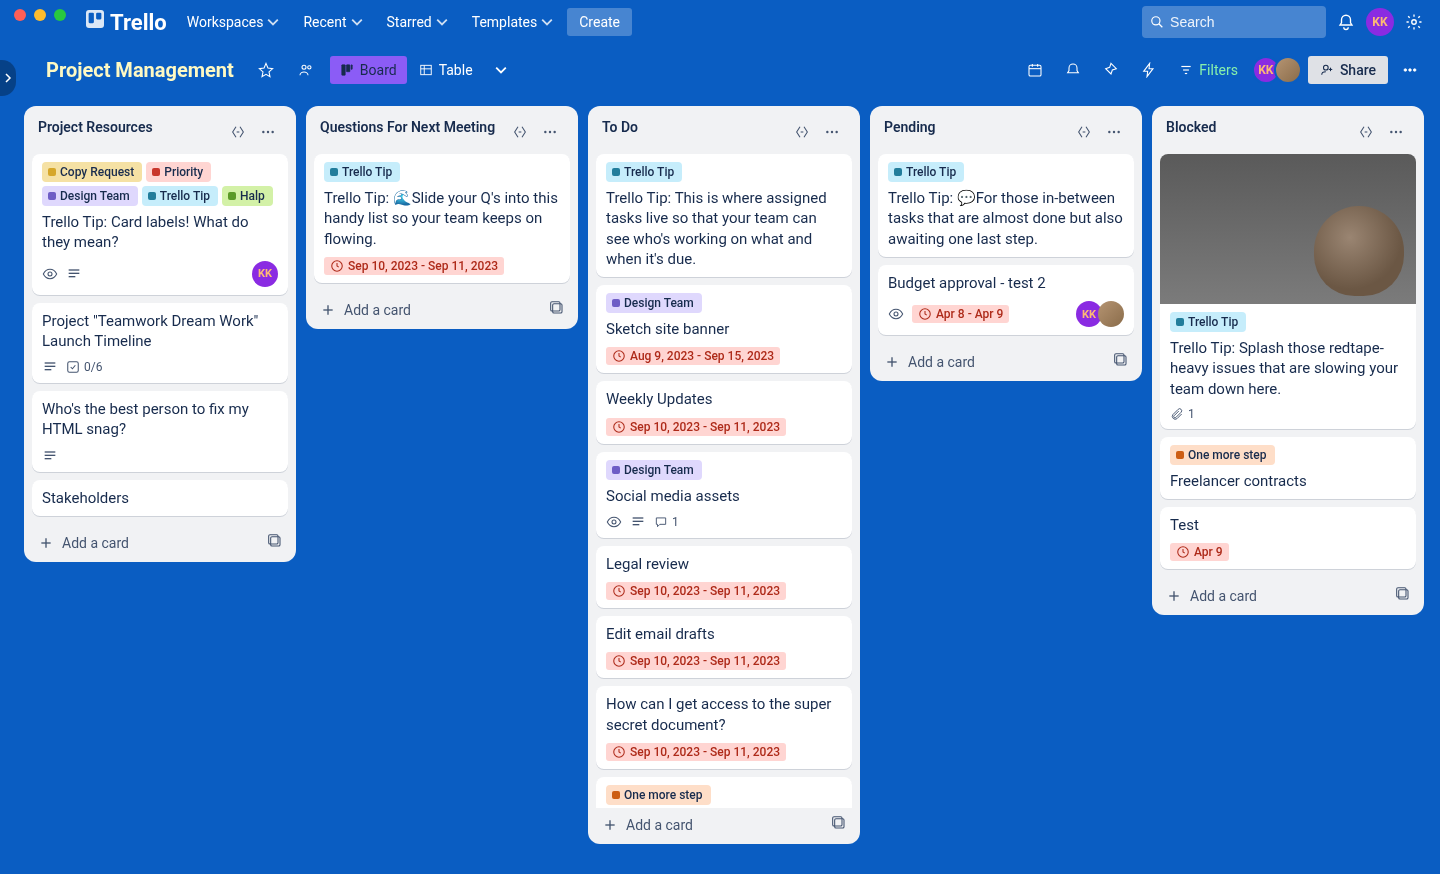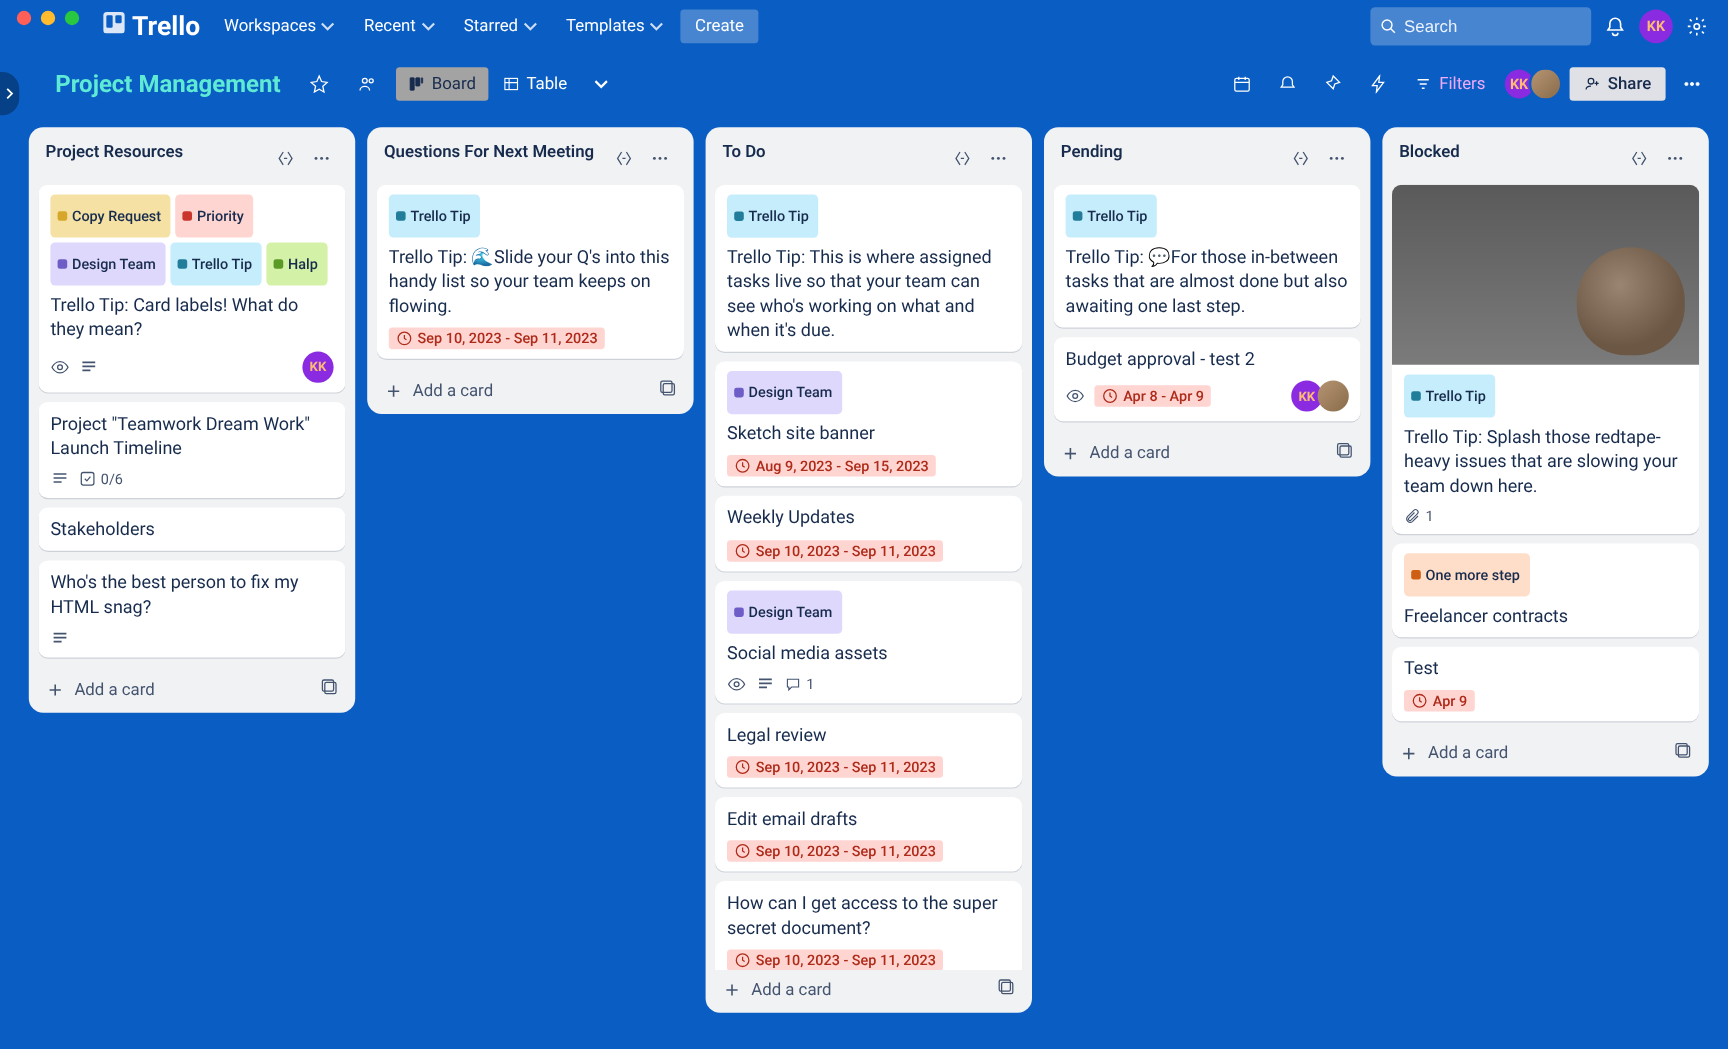--- a/index.html
+++ b/index.html
@@ -45,30 +45,30 @@
   .rail-toggle{ position:absolute; left:0; top:60px; width:16px; height:36px; background:rgba(0,0,0,0.3); border-radius:0 14px 14px 0; display:flex;align-items:center;justify-content:center; cursor:pointer;}
   .rail-toggle svg{fill:#fff;}
 
   
   .board-header{
     height: 52px;
     display:flex; align-items:center;
     padding:0 14px 0 38px;
     gap:8px;
   }
-  .board-title{ color:#5eead4; font-size:20px; font-weight:700; padding:4px 8px; border-radius:3px;}
+  .board-title{ color:#fef9c3; font-size:20px; font-weight:700; padding:4px 8px; border-radius:3px;}
   .bh-btn{ width:32px;height:32px; display:flex;align-items:center;justify-content:center; border-radius:3px; cursor:pointer;}
   .bh-btn svg{fill:#fff;stroke:#fff;}
   .view-switch{ display:flex; gap:2px;}
   .view-btn{ display:flex;align-items:center;gap:6px; padding:6px 10px; border-radius:3px; color:#fff; font-size:14px; cursor:pointer;}
-  .view-btn.active{ background:#a3a3a3; color:#172b4d;}
+  .view-btn.active{ background:#8b5cf6; color:#172b4d;}
   .view-btn.active svg{fill:#172b4d;stroke:#172b4d;}
   .share-btn{ background:#dfe1e6; color:#172b4d; display:flex;align-items:center;gap:6px; padding:6px 12px; border-radius:3px; font-size:14px; cursor:pointer; font-weight:500;}
   .header-right{ display:flex; align-items:center; gap:6px; margin-left:auto;}
-  .filters-btn{ display:flex;align-items:center;gap:6px; color:#f0abfc; font-size:14px; padding:6px 8px; cursor:pointer; border-radius:3px;}
+  .filters-btn{ display:flex;align-items:center;gap:6px; color:#86efac; font-size:14px; padding:6px 8px; cursor:pointer; border-radius:3px;}
   .member-stack{ display:flex;}
   .member-stack > *{ margin-left:-6px; border:2px solid #0a5dc2; }
   .member-stack > *:first-child{margin-left:0;}
 
   
   .board{
     position:absolute;
     top:96px; left:0; right:0; bottom:0;
     padding: 10px 10px 10px 24px;
     display:flex; gap:10px;
@@ -95,21 +95,21 @@
   .cards::-webkit-scrollbar{width:10px;}
   .cards::-webkit-scrollbar-thumb{background:#c4c9d1;border-radius:6px;}
 
   .card{
     background:#fff; border-radius:8px; box-shadow:0 1px 0 rgba(9,30,66,0.15);
     padding:8px 10px; margin-bottom:8px; cursor:pointer; position:relative;
   }
   .card-cover{ height:150px; border-radius:8px 8px 0 0; background:linear-gradient(180deg,#5a5a5a,#7b7b7b); position:relative; margin:-8px -10px 8px;}
   .card-cover::after{ content:""; position:absolute; right:12px; bottom:8px; width:90px; height:90px; border-radius:50% 50% 45% 45%; background:radial-gradient(circle at 40% 35%, #9a8572 0%, #6b5744 65%);}
   .labels{display:flex;flex-wrap:wrap;gap:4px;margin-bottom:6px;}
-  .label{ display:inline-flex;align-items:center;gap:4px;border-radius:4px; padding:1px 8px 1px 6px; font-size:12px; font-weight:500; height:36px;}
+  .label{ display:inline-flex;align-items:center;gap:4px;border-radius:4px; padding:1px 8px 1px 6px; font-size:12px; font-weight:500; height:20px;}
   .label .dot{width:8px;height:8px;border-radius:2px;}
   .card-title{ font-size:15px; color:#172b4d; line-height:1.35;}
   .badges{ display:flex; align-items:center;flex-wrap:wrap; gap:8px; margin-top:8px; font-size:12px; color:#44546f;}
   .badge{display:inline-flex;align-items:center;gap:4px;}
   .date-badge{ background:#ffd5d2; color:#ae2a19; border-radius:3px; padding:2px 6px; font-weight:500;}
   .card-members{ margin-left:auto; display:flex;}
   .card-members > *{ margin-left:-4px;}
   .card-members .avatar-kk,.card-members .avatar-photo{ width:26px;height:26px;font-size:11px;}
 
   .add-card{ display:flex;align-items:center;gap:8px; padding:8px 6px 2px; color:#44546f; font-size:14px; cursor:pointer; border-radius:8px;}
@@ -367,34 +367,34 @@
             <span class="badge">
               <svg width="14" height="14" viewBox="0 0 24 24">
                 <rect x="3" y="3" width="18" height="18" rx="3" stroke="#44546f" stroke-width="1.8" fill="none"></rect>
                 <path d="M8 12l3 3 5-6" stroke="#44546f" stroke-width="1.8" fill="none"></path>
               </svg>
               <span>0/6</span>
             </span>
           </div>
         </div>
         <div class="card">
-          <div class="card-title">Stakeholders</div>
-        </div>
-        <div class="card">
           <div class="card-title">Who's the best person to fix my HTML snag?</div>
           <div class="badges">
             <span class="badge">
               <svg width="16" height="16" viewBox="0 0 24 24">
                 <line x1="4" y1="6" x2="20" y2="6" stroke="#44546f" stroke-width="2"></line>
                 <line x1="4" y1="11" x2="20" y2="11" stroke="#44546f" stroke-width="2"></line>
                 <line x1="4" y1="16" x2="14" y2="16" stroke="#44546f" stroke-width="2"></line>
               </svg>
             </span>
           </div>
         </div>
+        <div class="card">
+          <div class="card-title">Stakeholders</div>
+        </div>
       </div>
       <div class="add-row">
         <div class="add-card" style="flex: 1 1 0%;">
           <svg width="16" height="16" viewBox="0 0 24 24">
             <line x1="12" y1="5" x2="12" y2="19" stroke="#44546f" stroke-width="2"></line>
             <line x1="5" y1="12" x2="19" y2="12" stroke="#44546f" stroke-width="2"></line>
           </svg>
           <span>Add a card</span>
         </div>
         <div class="tmpl-btn">

